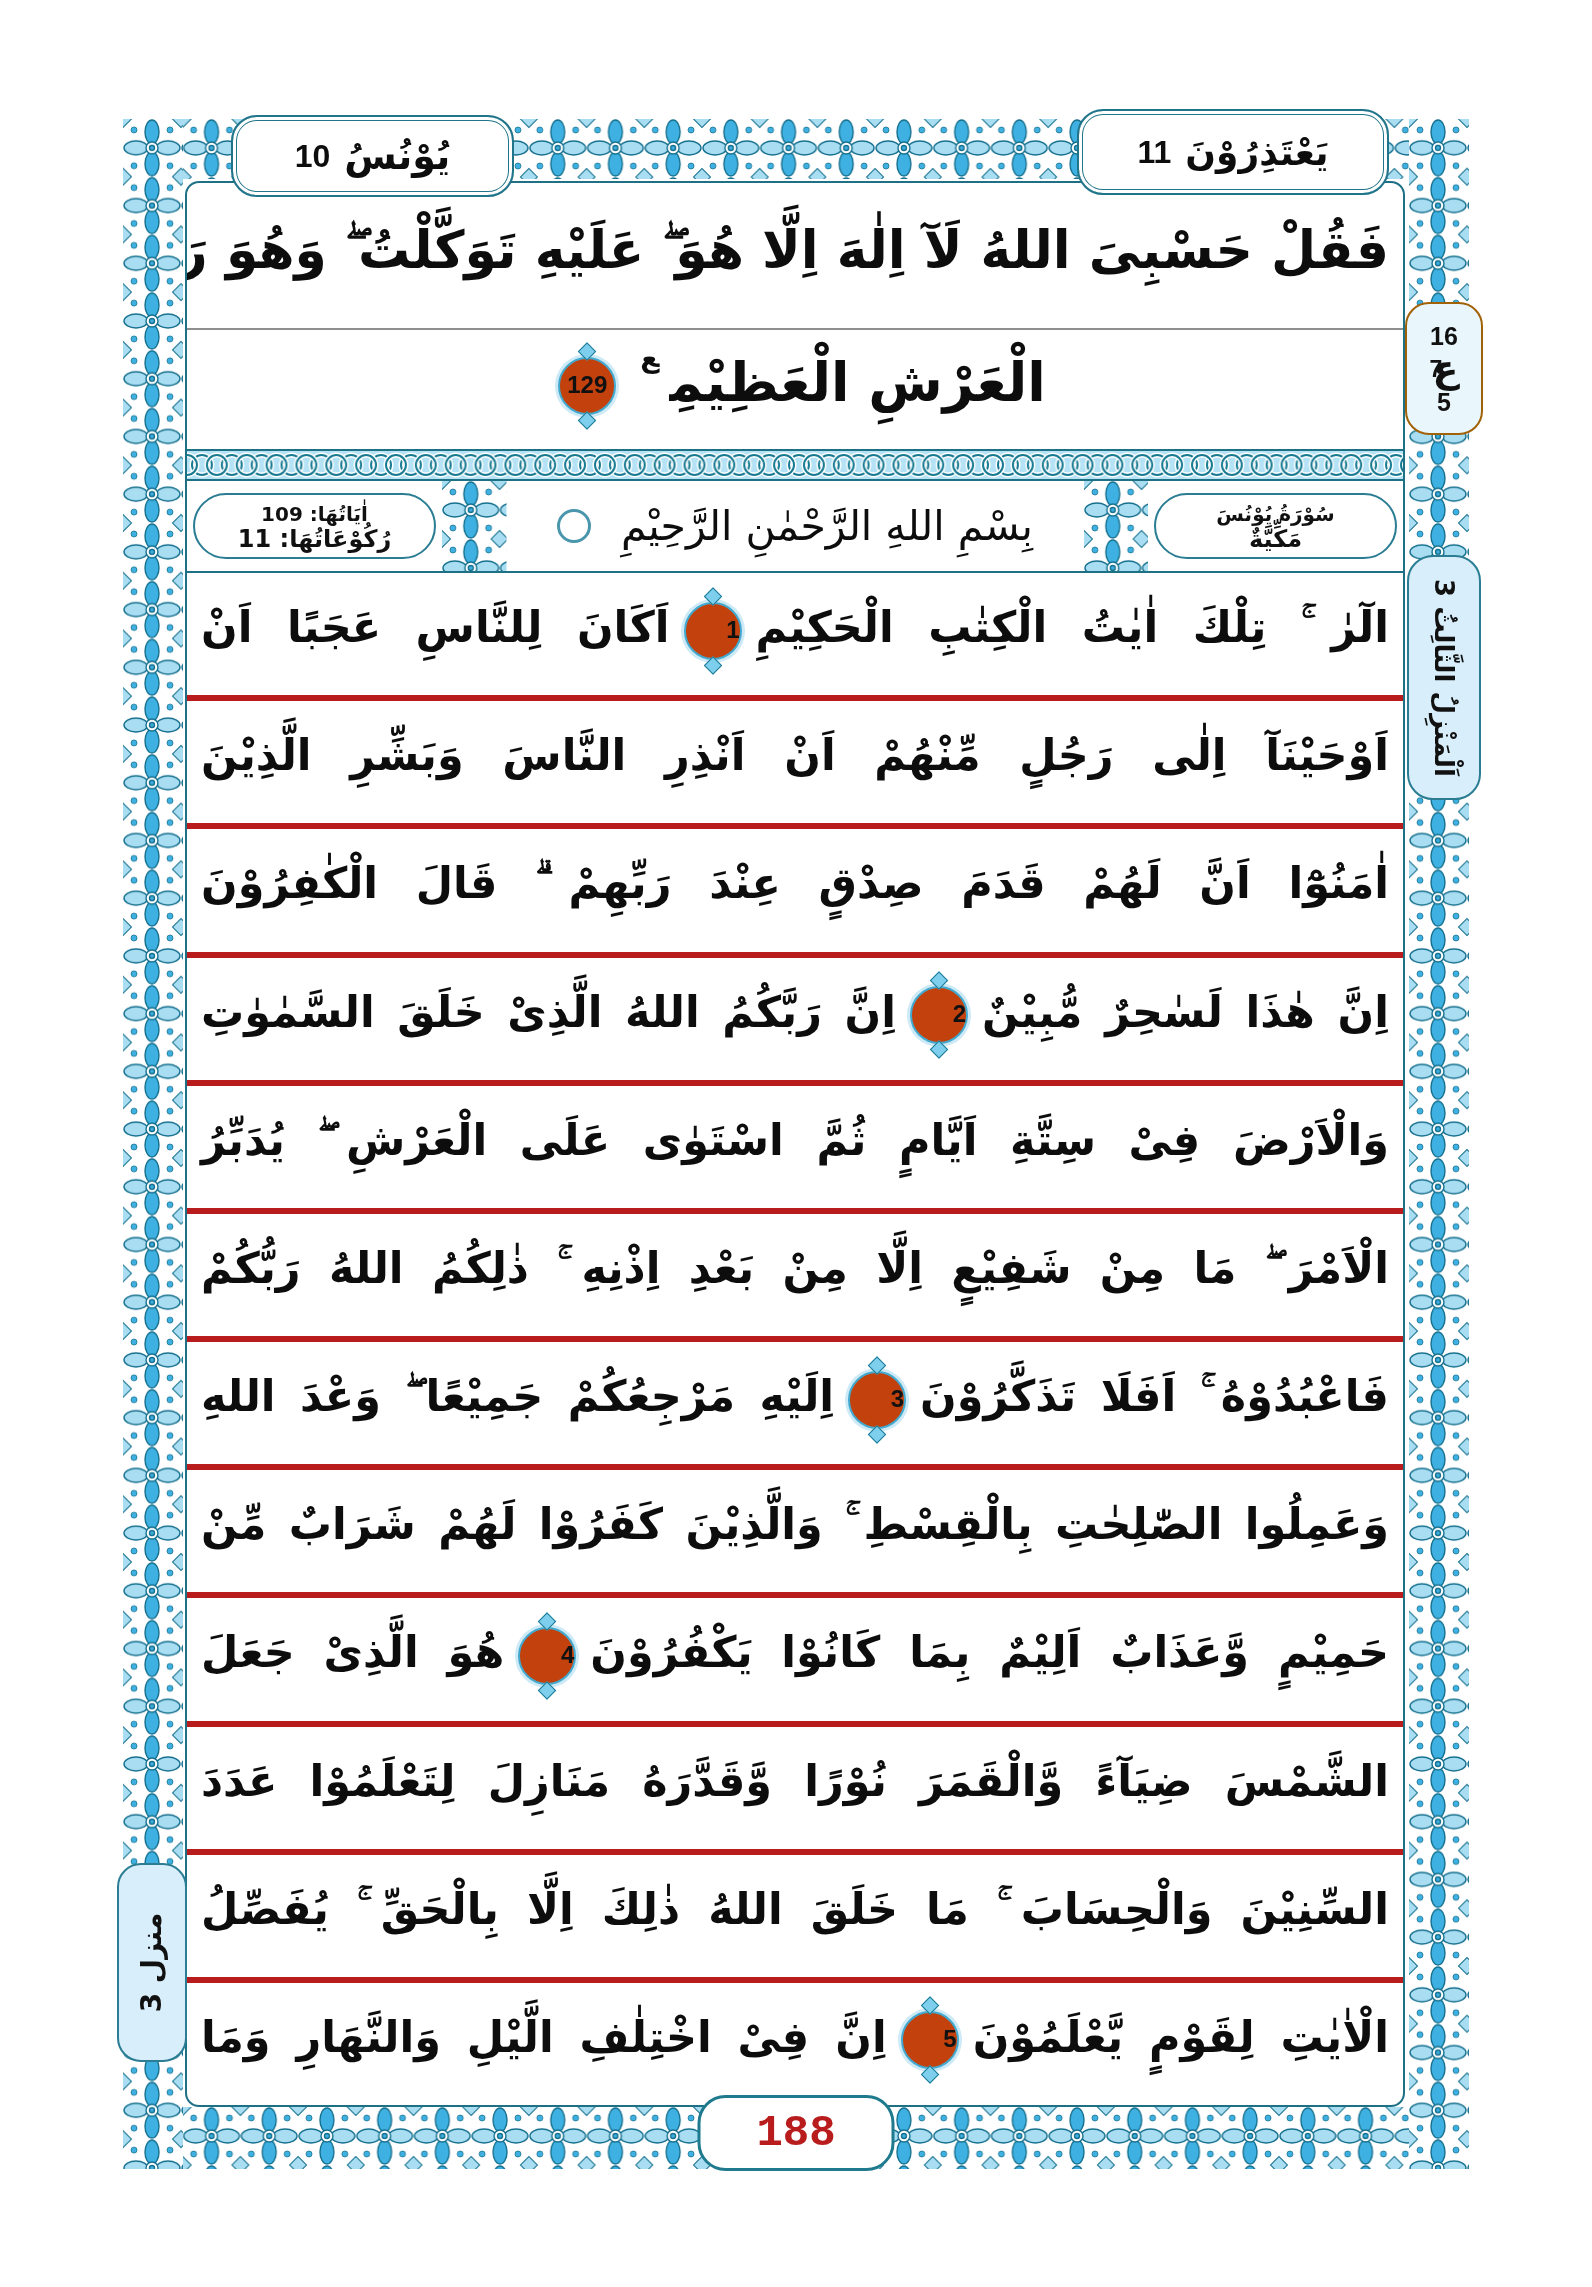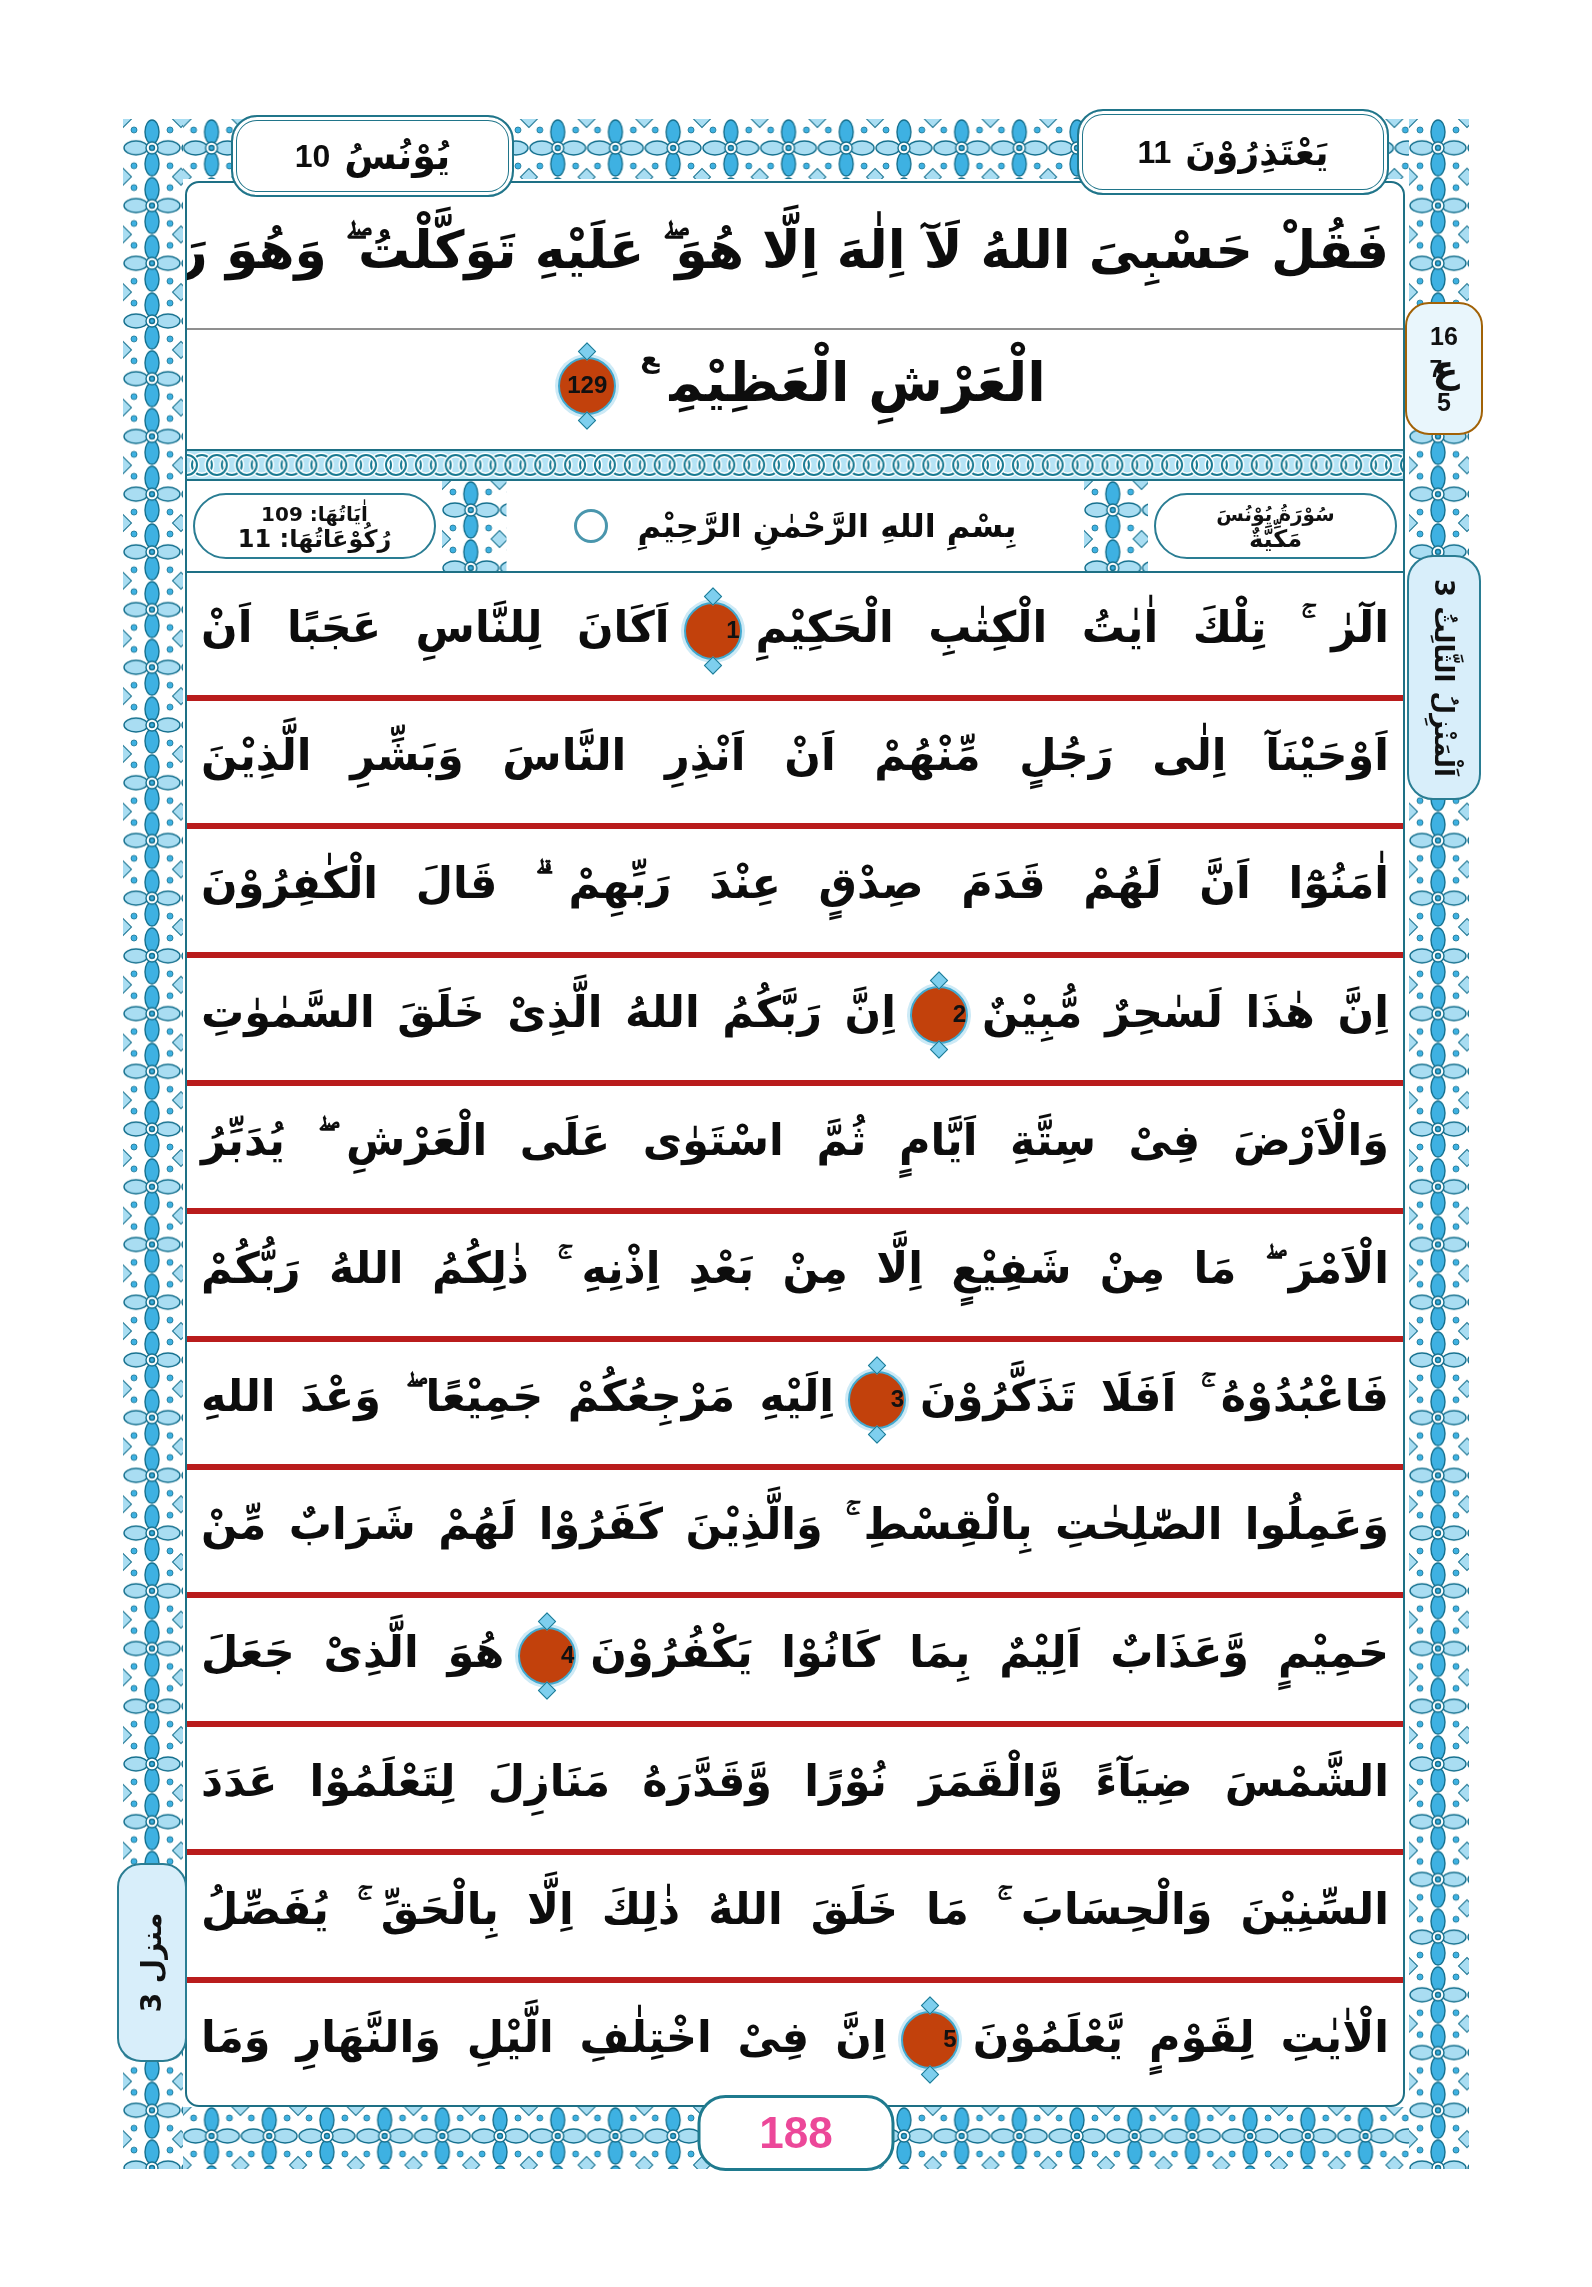--- a/index.html
+++ b/index.html
@@ -61,21 +61,21 @@
     width:239px;margin:12px 6px;background:#ffffff;border:2px solid #2a7d93;
     border-radius:40px;display:flex;flex-direction:column;justify-content:center;
     align-items:center;direction:rtl;font-weight:bold;color:#111;
   }
   .band-cartouche .l1{font-size:20px;line-height:26px;}
   .band-cartouche .l2{font-size:24px;line-height:24px;}
   .bismillah-panel{
     width:577px;display:flex;direction:rtl;align-items:center;justify-content:center;
     gap:30px;background:#ffffff;
   }
-  .bismillah-text{font-size:32px;font-weight:bold;color:#0d0d0d;}
+  .bismillah-text{font-size:41px;font-weight:normal;color:#0d0d0d;}
   .bismillah-circle{width:28px;height:28px;border:3px solid #4a96ad;border-radius:50%;}
 
   
   .hdr-cartouche{
     position:absolute;z-index:3;background:#ffffff;border:2px solid #20758a;
     border-radius:26px;box-shadow:inset 0 0 0 3px #ffffff,inset 0 0 0 4px #20758a;
     display:flex;align-items:center;justify-content:center;gap:14px;direction:rtl;
     font-weight:bold;color:#0d0d0d;
   }
   .hdr-left{left:231px;top:115px;width:279px;height:78px;font-size:38px;}
@@ -96,21 +96,21 @@
   .tab{position:absolute;z-index:3;background:#d8eefa;border:2px solid #2a7d93;
     display:flex;align-items:center;justify-content:center;color:#111;font-weight:bold;}
   .tab-right{left:1407px;top:555px;width:70px;height:241px;border-radius:26px;}
   .tab-right span{transform:rotate(90deg);white-space:nowrap;font-size:26px;direction:rtl;}
   .tab-left{left:117px;top:1863px;width:66px;height:195px;border-radius:24px;}
   .tab-left span{transform:rotate(-90deg);white-space:nowrap;font-size:28px;direction:rtl;}
   .pagenum-box{
     position:absolute;left:50%;transform:translateX(-50%);top:2095px;z-index:3;
     width:191px;height:70px;background:#ffffff;border:3px solid #1f7a8e;border-radius:28px;
     display:flex;align-items:center;justify-content:center;
-    font-family:Liberation Sans, sans-serif;font-size:44px;font-weight:bold;color:#ec4899;
+    font-family:Liberation Mono, monospace;font-size:44px;font-weight:bold;color:#b91c1c;
   }
 </style>
 </head>
 <body>
 
 <div class="page">
 
   <div class="strip strip-top">
     <svg xmlns="http://www.w3.org/2000/svg" preserveAspectRatio="none" viewBox="0 0 1350 60" width="1343" height="60">
       <defs>

